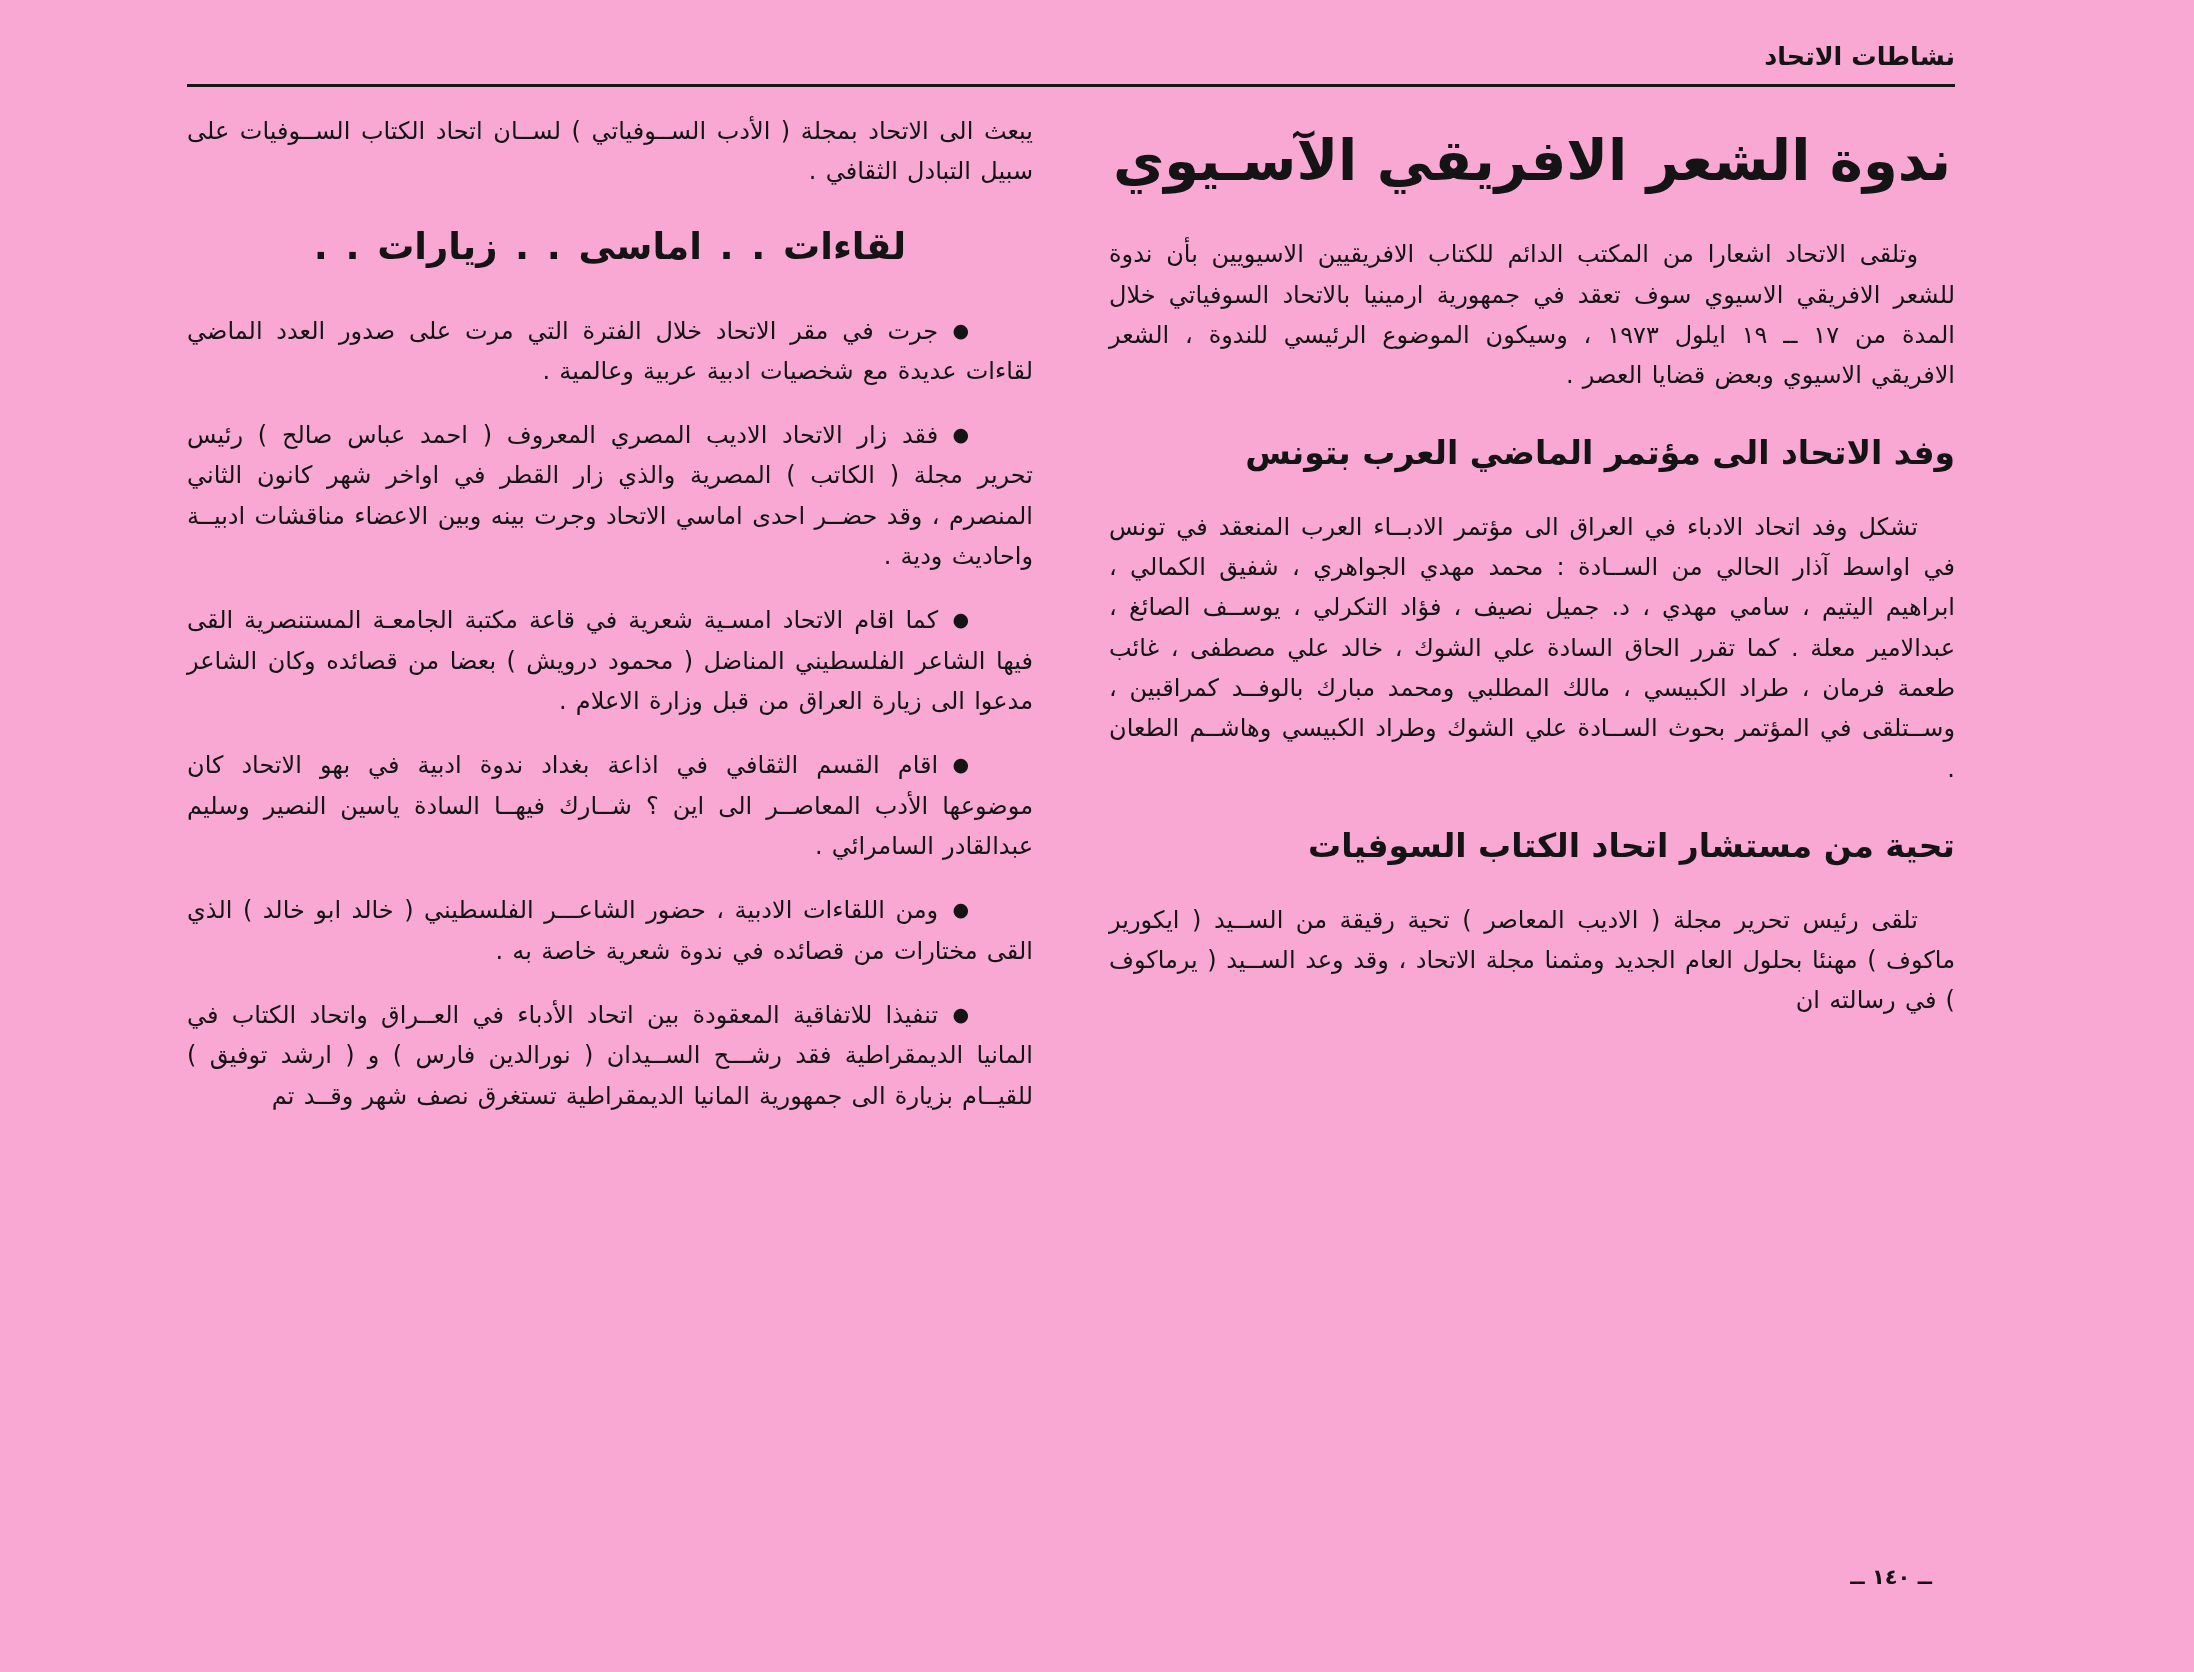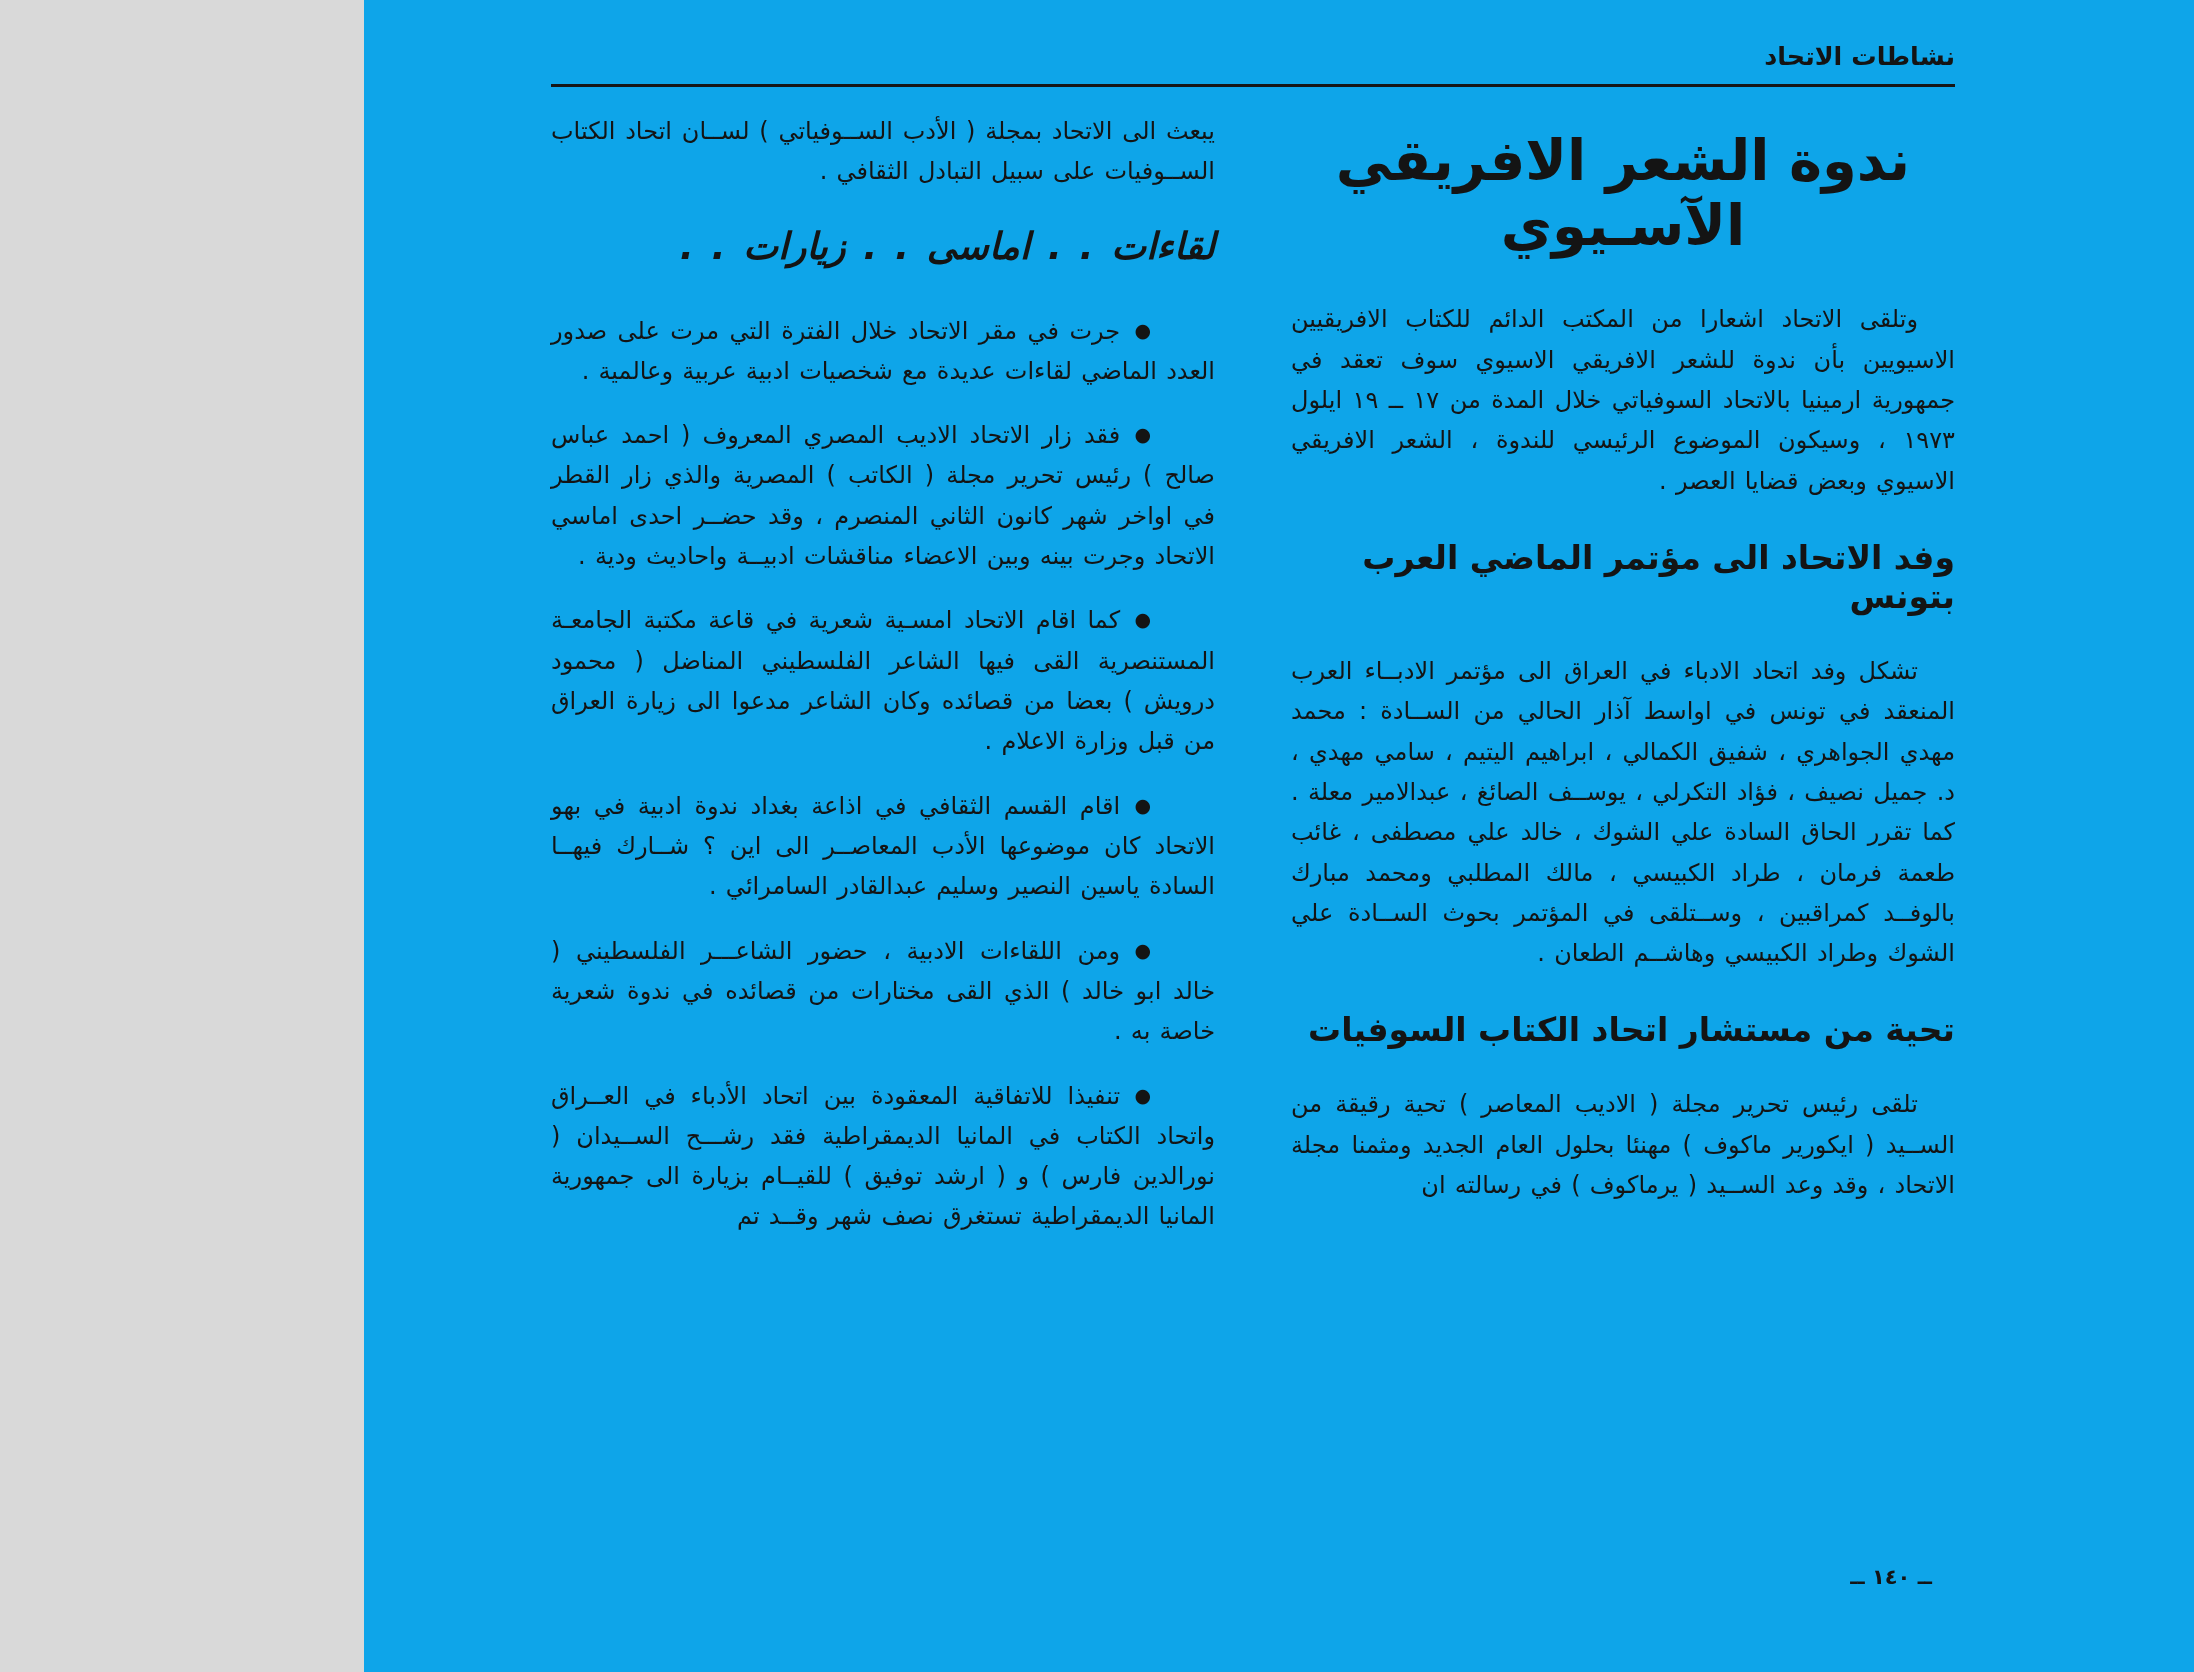--- a/index.html
+++ b/index.html
@@ -2,23 +2,23 @@
 <html lang="ar" dir="rtl" style="font-size:12.7px"><head>
 <meta charset="utf-8">
 <style>
   html, body {
     margin: 0;
     padding: 0;
     background: #d9d9d9;
   }
   .page {
     position: relative;
-    width: 1830px;
+    width: 2194px;
     height: 1673px;
-    background: #0ea5e9;
+    background: #f9a8d4;
     color: #141414;
     font-family: "DejaVu Sans", sans-serif;
     direction: rtl;
     box-sizing: border-box;
     padding: 41px 239px 0 187px;
     overflow: hidden;
   }
   .page-header {
     text-align: right;
     font-size: 25.4px;
@@ -46,24 +46,23 @@
   }
   .sec-title {
     font-size: 33px;
     font-weight: bold;
     text-align: right;
     margin: 37px 0 35px;
   }
   .center-title {
     font-size: 37px;
     font-weight: bold;
-    text-align: right;
+    text-align: center;
     margin: 33px 0 43px;
     word-spacing: 4.8px;
-    font-style: italic;
   }
   .body {
     font-size: 24px;
     line-height: 1.68;
     text-align: justify;
     margin: 0 0 20.7px;
     text-indent: 37px;
     word-spacing: 1.6px;
   }
   .no-indent { text-indent: 0; }

